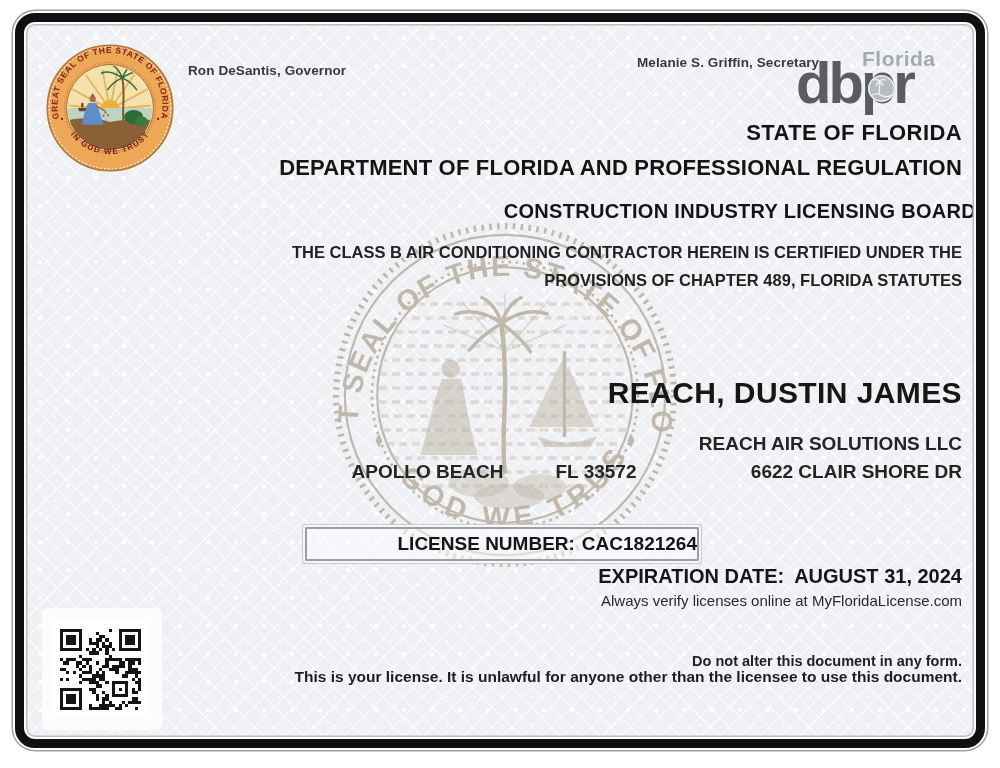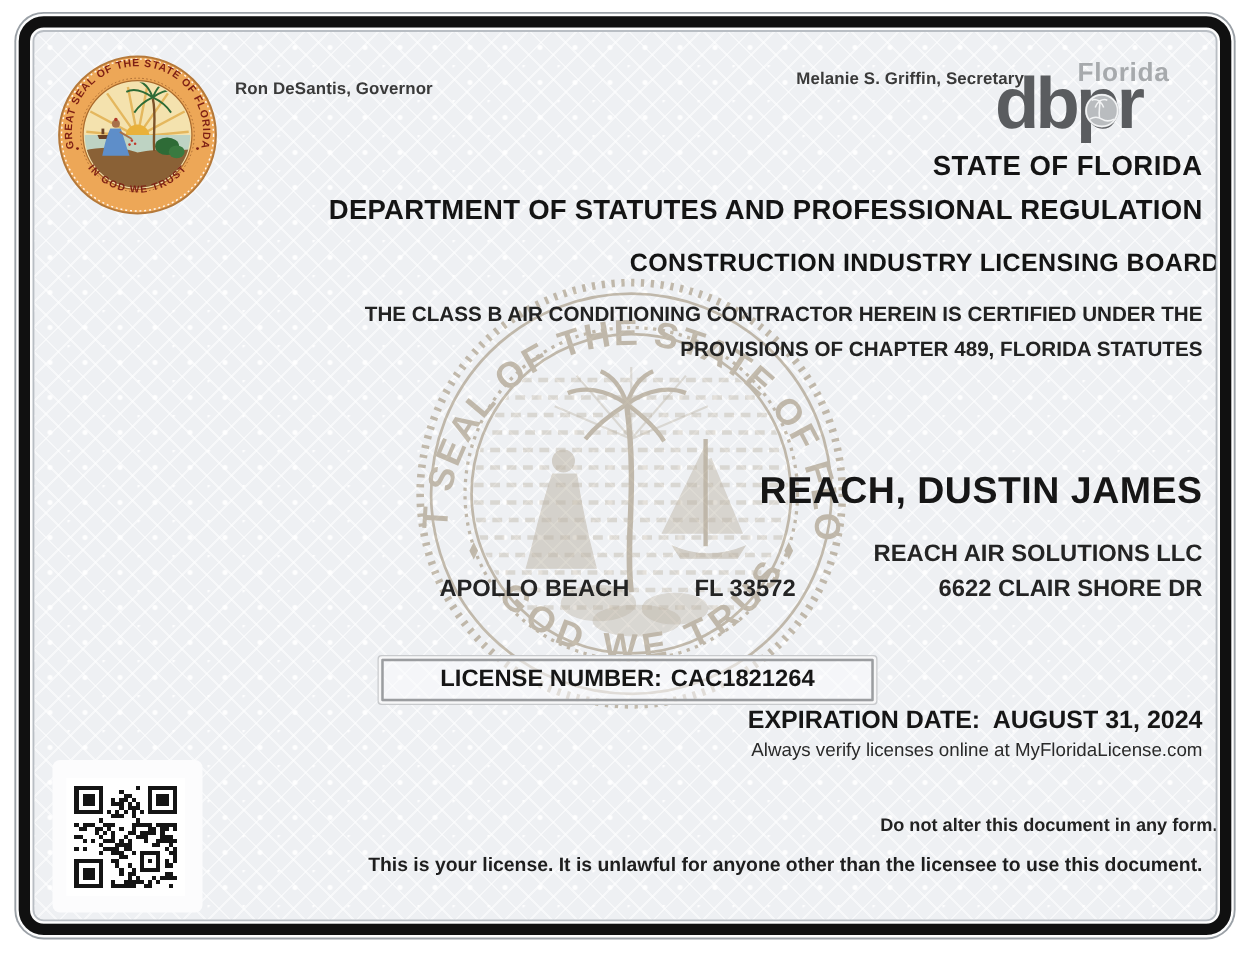--- a/index.html
+++ b/index.html
@@ -25,27 +25,27 @@
   .h-dept{top:131px;font-size:22px;font-weight:800;letter-spacing:.2px;color:#141414;}
   .h-board{top:176px;font-size:20px;font-weight:800;letter-spacing:.3px;color:#141414;margin-left:14px;}
   .cert1{top:219px;font-size:16.5px;font-weight:600;color:#222;}
   .cert2{top:247px;font-size:16.5px;font-weight:600;color:#222;}
   .name{top:352px;font-size:30px;font-weight:800;letter-spacing:.4px;color:#161616;}
   .company{top:397px;font-size:19px;font-weight:600;color:#242424;margin-top:12px;}
   .street{top:417px;font-size:19px;font-weight:600;color:#242424;margin-top:20px;}
   .cityline{top:437px;display:flex;justify-content:center;gap:52px;font-size:19px;font-weight:600;color:#242424;}
   .licbox{top:503px;left:279px;width:390px;height:30px;border:2px solid #9b9da0;border-radius:1px;
           background:rgba(252,252,253,.55);box-shadow:0 0 0 2px rgba(255,255,255,.85),0 0 0 3px #c8cacd;
-          display:flex;align-items:center;justify-content:center;gap:7px;
+          display:flex;align-items:center;justify-content:flex-end;gap:7px;
           font-size:19px;font-weight:800;color:#161616;}
   .expir{top:541px;font-size:20px;font-weight:800;color:#161616;}
   .expir .gap{display:inline-block;width:10px;}
   .verify{top:568px;font-size:15px;font-weight:500;color:#2a2a2a;}
-  .donot{top:629px;font-size:14.5px;font-weight:600;color:#222;padding-left:12px;}
-  .unlawful{top:660px;font-size:15.5px;font-weight:600;color:#1e1e1e;}
+  .donot{top:629px;font-size:14.5px;font-weight:600;color:#222;}
+  .unlawful{top:644px;font-size:15.5px;font-weight:600;color:#1e1e1e;}
   .qr-pad{left:16px;top:584px;width:120px;height:122px;background:#fcfcfd;border-radius:6px;z-index:3;}
   .qr{left:27px;top:598px;width:95px;height:95px;z-index:4;}
   .stateseal{left:20px;top:20px;width:128px;height:128px;z-index:3;}
   .watermark{left:304px;top:196px;width:350px;height:350px;z-index:1;opacity:.55;}
   .txt{z-index:2;}
   
   .dbpr{left:770px;top:30px;width:170px;height:72px;z-index:3;}
   .dbpr .letters{display:flex;align-items:flex-start;font-weight:700;font-size:58px;line-height:1;
                  color:#5a5c5f;letter-spacing:-3px;}
   .dbpr .florida{position:absolute;left:66px;top:-7px;font-size:21px;font-weight:600;color:#a7aaad;letter-spacing:.5px;}
@@ -150,21 +150,21 @@
             <circle cx="15" cy="15" r="13" fill="none" stroke="#f2f3f4" stroke-width="1.4"></circle>
             <path d="M13,21 C12,15 14,10 13,7 M13,7 C10,5.5 8,5.5 6.5,6.5 M13,7 C16,5.5 18,5.5 19.5,6.5 M13,7 C11,9 10,11 9.5,12.5 M13,7 C15,9 16,11 16.5,12.5" fill="none" stroke="#f2f3f4" stroke-width="1.3"></path>
             <path d="M5,22 q5,-3 10,0 q5,3 10,0" fill="none" stroke="#f2f3f4" stroke-width="1.3"></path>
           </svg>
         </span>
         <span>r</span>
       </div>
     </div>
 
     <div class="abs ctr txt h-state">STATE OF FLORIDA</div>
-    <div class="abs ctr txt h-dept">DEPARTMENT OF STATUTES AND PROFESSIONAL REGULATION</div>
+    <div class="abs ctr txt h-dept">DEPARTMENT OF FLORIDA AND PROFESSIONAL REGULATION</div>
     <div class="abs ctr txt h-board">CONSTRUCTION INDUSTRY LICENSING BOARD</div>
 
     <div class="abs ctr txt cert1">THE CLASS B AIR CONDITIONING CONTRACTOR HEREIN IS CERTIFIED UNDER THE</div>
     <div class="abs ctr txt cert2">PROVISIONS OF CHAPTER 489, FLORIDA STATUTES</div>
 
     <div class="abs ctr txt name">REACH, DUSTIN JAMES</div>
     <div class="abs ctr txt company">REACH AIR SOLUTIONS LLC</div>
     <div class="abs ctr txt street">6622 CLAIR SHORE DR</div>
     <div class="abs ctr txt cityline">
       <span>APOLLO BEACH</span>

